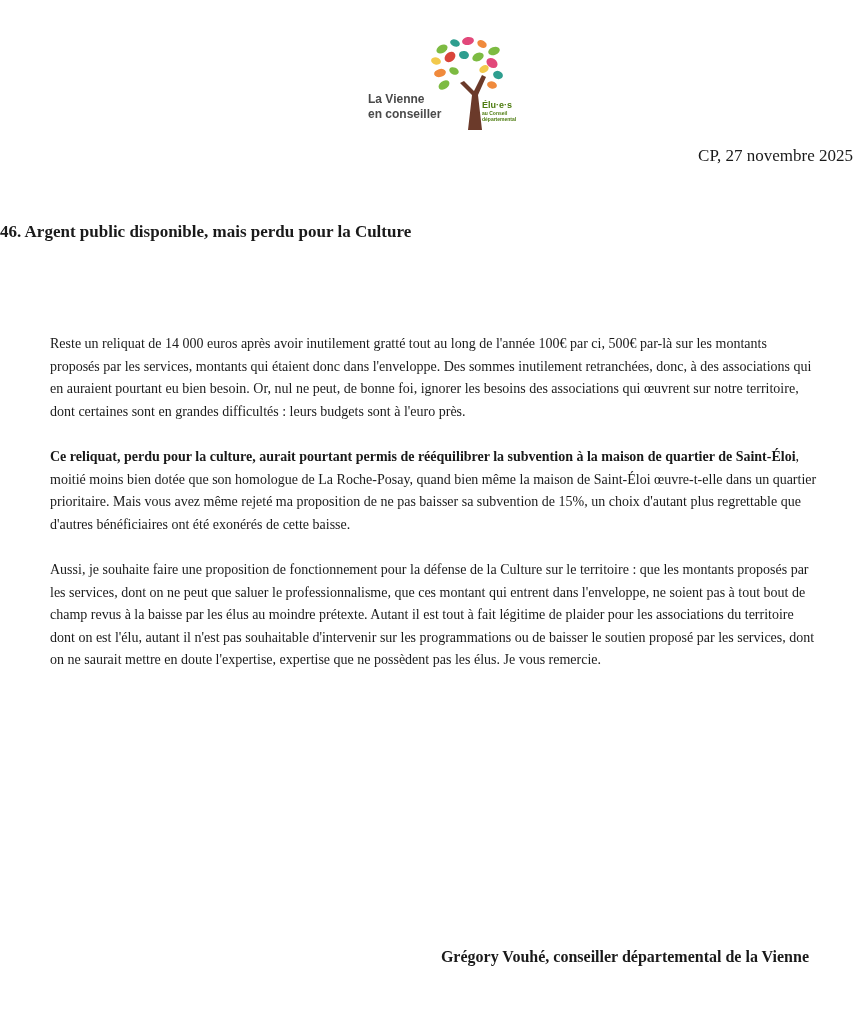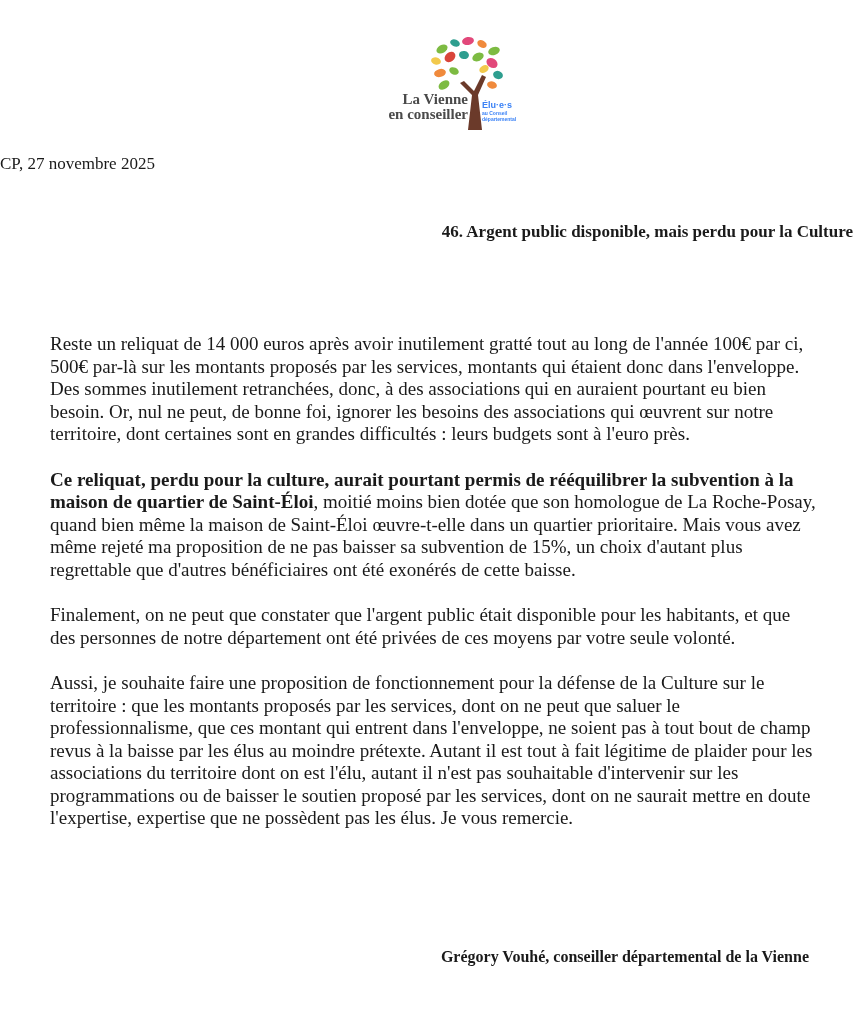--- a/index.html
+++ b/index.html
@@ -4,43 +4,42 @@
   <style>
     html, body { margin: 0; padding: 0; background: #ffffff; }
     body {
       width: 853px; height: 1024px; position: relative; overflow: hidden;
       font-family: "Liberation Serif", "DejaVu Serif", serif;
       color: #1a1a1a;
     }
     .logo { position: absolute; left: 360px; top: 35px; width: 170px; height: 100px; }
     .logo-text-main {
       position: absolute; left: 368px; top: 92px; width: 100px;
-      font-family: Liberation Serif, serif;
-      font-weight: bold; font-size: 15px; line-height: 15px; color: #4a4a4a;
-      text-align: right;
+      font-family: Liberation Sans, sans-serif;
+      font-weight: bold; font-size: 12px; line-height: 15px; color: #4a4a4a;
     }
     .logo-text-main div { white-space: nowrap; }
     .logo-side {
       position: absolute; left: 482px; top: 100px;
       font-family: "Liberation Sans", "DejaVu Sans", sans-serif;
-      color: #3b82f6; white-space: nowrap;
+      color: #4d7c0f; white-space: nowrap;
     }
     .logo-side .elus { font-size: 9px; font-weight: bold; line-height: 10px; }
     .logo-side .sub { font-size: 5px; line-height: 6px; font-weight: bold; }
     .date {
-      position: absolute; left: 0; width: 853px; top: 154px;
-      text-align: left; font-size: 17px;
+      position: absolute; left: 0; width: 853px; top: 146px;
+      text-align: right; font-size: 17px;
     }
     .title {
       position: absolute; left: 0; width: 853px; top: 222px;
-      text-align: right; font-size: 17px; font-weight: bold;
+      text-align: left; font-size: 17px; font-weight: bold;
     }
     .body-text {
       position: absolute; left: 50px; width: 770px; top: 333px;
-      font-size: 19px; line-height: 22.5px;
+      font-size: 14px; line-height: 22.5px;
     }
     .body-text p { margin: 0 0 23px 0; }
     .signature {
       position: absolute; right: 44px; top: 948px;
       font-size: 16px; font-weight: bold; white-space: nowrap;
     }
   </style>
 </head>
 <body>
 
@@ -81,20 +80,17 @@
 <div class="title">46. Argent public disponible, mais perdu pour la Culture</div>
 
 <div class="body-text">
   <p>
     <span>Reste un reliquat de 14 000 euros après avoir inutilement gratté tout au long de l'année 100€ par ci, 500€ par-là sur les montants proposés par les services, montants qui étaient donc dans l'enveloppe. Des sommes inutilement retranchées, donc, à des associations qui en auraient pourtant eu bien besoin. Or, nul ne peut, de bonne foi, ignorer les besoins des associations qui œuvrent sur notre territoire, dont certaines sont en grandes difficultés : leurs budgets sont à l'euro près.</span>
   </p>
   <p>
     <strong>Ce reliquat, perdu pour la culture, aurait pourtant permis de rééquilibrer la subvention à la maison de quartier de Saint-Éloi</strong><span>, moitié moins bien dotée que son homologue de La Roche-Posay, quand bien même la maison de Saint-Éloi œuvre-t-elle dans un quartier prioritaire. Mais vous avez même rejeté ma proposition de ne pas baisser sa subvention de 15%, un choix d'autant plus regrettable que d'autres bénéficiaires ont été exonérés de cette baisse.</span>
   </p>
   <p>
-    <span>Finalement, on ne peut que constater que l'argent public était disponible pour les habitants, et que des personnes de notre département ont été privées de ces moyens par votre seule volonté.</span>
-  </p>
-  <p>
     <span>Aussi, je souhaite faire une proposition de fonctionnement pour la défense de la Culture sur le territoire : que les montants proposés par les services, dont on ne peut que saluer le professionnalisme, que ces montant qui entrent dans l'enveloppe, ne soient pas à tout bout de champ revus à la baisse par les élus au moindre prétexte. Autant il est tout à fait légitime de plaider pour les associations du territoire dont on est l'élu, autant il n'est pas souhaitable d'intervenir sur les programmations ou de baisser le soutien proposé par les services, dont on ne saurait mettre en doute l'expertise, expertise que ne possèdent pas les élus. Je vous remercie.</span>
   </p>
 </div>
 
 <div class="signature">Grégory Vouhé, conseiller départemental de la Vienne</div>
 
 </body></html>

